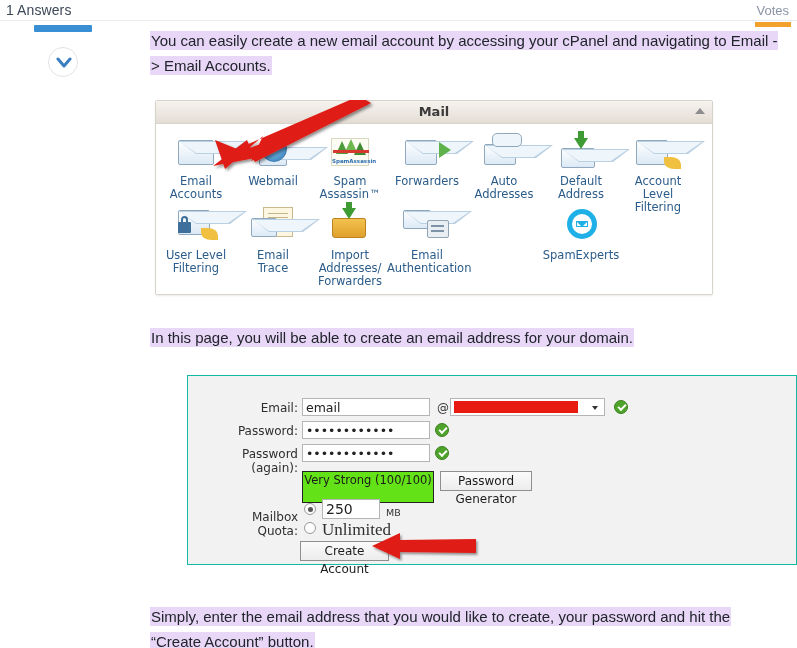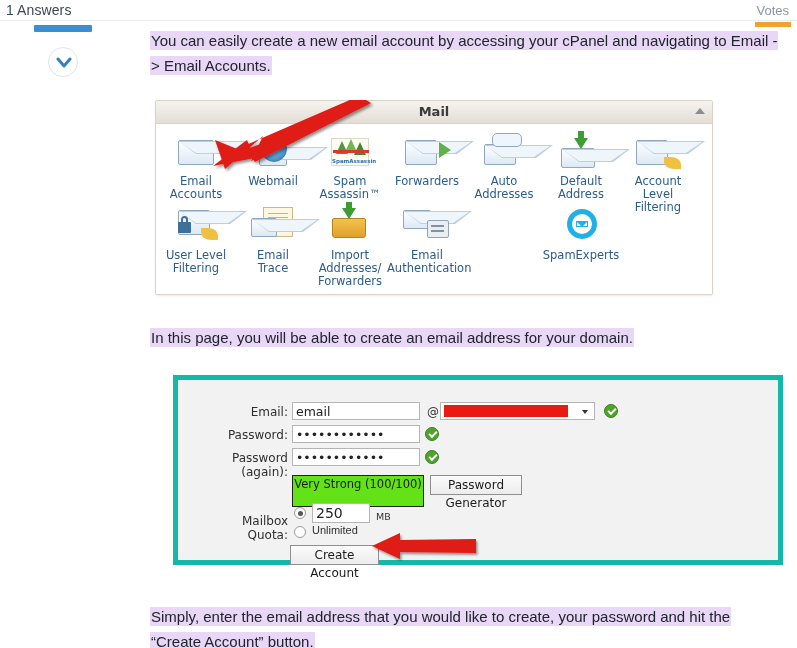--- a/index.html
+++ b/index.html
@@ -235,24 +235,24 @@
     content:""; position:absolute; left:-1px; top:-1px; width:0;height:0;
     border-left: 6px solid transparent; border-right: 6px solid transparent;
     border-top: 6px solid #1eb0e6;
   }
 
   
   .red-arrow { position: absolute; }
 
   
   .form-panel {
-    position: absolute; left: 173px; top: 375px;
+    position: absolute; left: 187px; top: 375px;
     width: 610px; height: 190px;
     background: #f2f2f2;
-    border: 5px solid #14b8a6;
+    border: 1px solid #14b8a6;
   }
   .flabel {
     position: absolute; text-align: right;
     font-size: 12px; color: #2f2f2f;
     font-family: "DejaVu Sans", sans-serif;
   }
   .finput {
     position: absolute;
     background: #ffffff;
     border: 1px solid #b5b5b5;
@@ -308,22 +308,22 @@
   }
   .radio.on:after {
     content: ""; position: absolute; left: 2.5px; top: 2.5px;
     width: 5px; height: 5px; border-radius: 50%; background: #555;
   }
   .mb-unit {
     position: absolute; font-size: 9.5px; color: #333;
     font-family: "DejaVu Sans", sans-serif;
   }
   .unlim-lbl {
-    position: absolute; font-size: 11px; color: #2f2f2f;
-    font-family: Liberation Sans, sans-serif;
+    position: absolute; font-size: 17px; color: #2f2f2f;
+    font-family: Liberation Serif, serif;
   }
 </style>
 </head>
 <body>
 
 <div id="page">
 
   <div class="answers-header">
     <div class="answers-count">1 Answers</div>
     <div class="votes-label">Votes</div>

